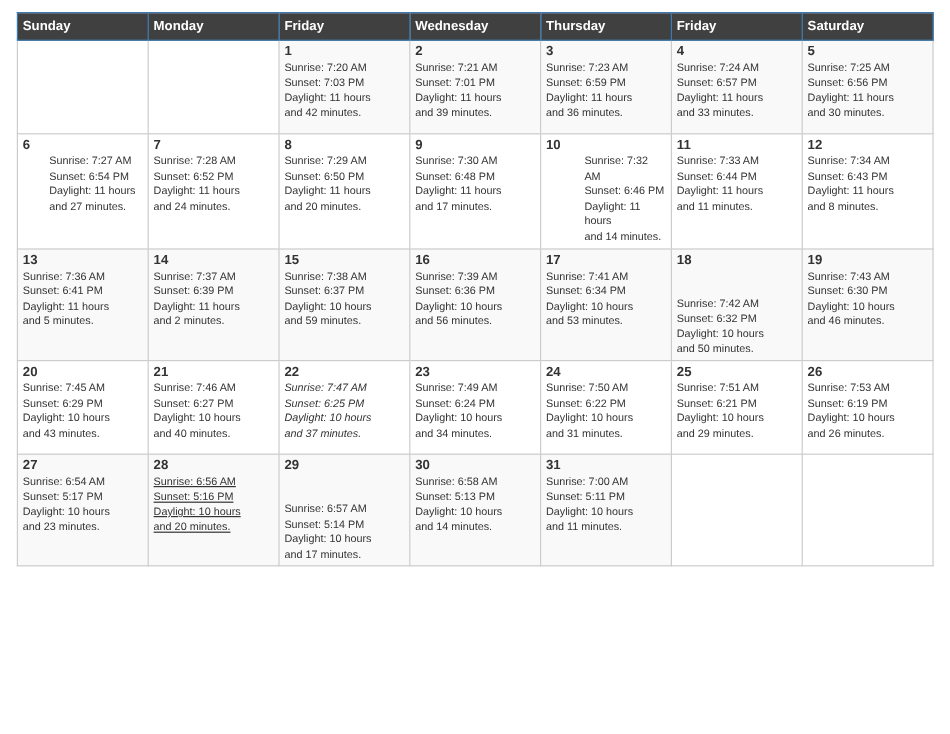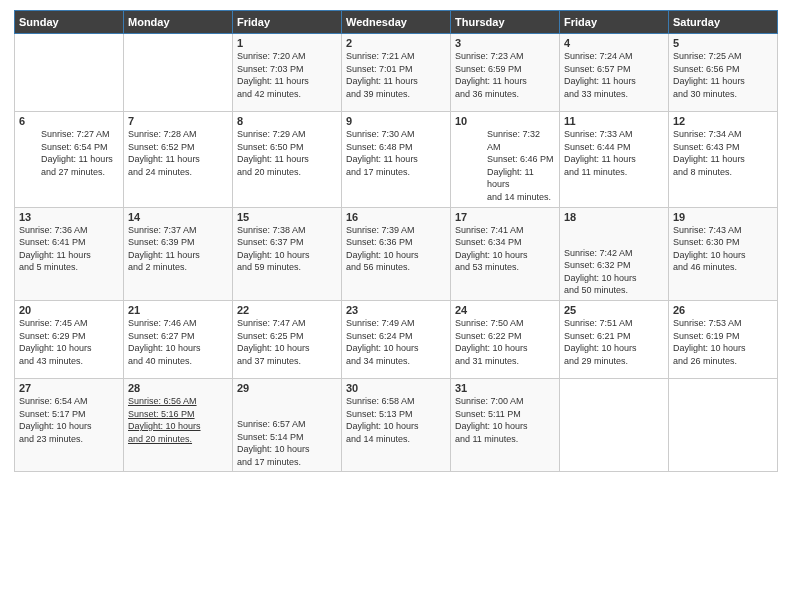--- a/index.html
+++ b/index.html
@@ -260,21 +260,21 @@
           </td>
           <td>
             <span class="day-num">21</span>
             <div class="day-info" style="white-space: pre-line;">Sunrise: 7:46 AM
 Sunset: 6:27 PM
 Daylight: 10 hours
 and 40 minutes.</div>
           </td>
           <td>
             <span class="day-num">22</span>
-            <div class="day-info" style="white-space: pre-line;">Sunrise: 7:47 AM
+            <div class="day-info" style="white-space: pre-line; font-style: italic;">Sunrise: 7:47 AM
 Sunset: 6:25 PM
 Daylight: 10 hours
 and 37 minutes.</div>
           </td>
           <td>
             <span class="day-num">23</span>
             <div class="day-info" style="white-space: pre-line;">Sunrise: 7:49 AM
 Sunset: 6:24 PM
 Daylight: 10 hours
 and 34 minutes.</div>

